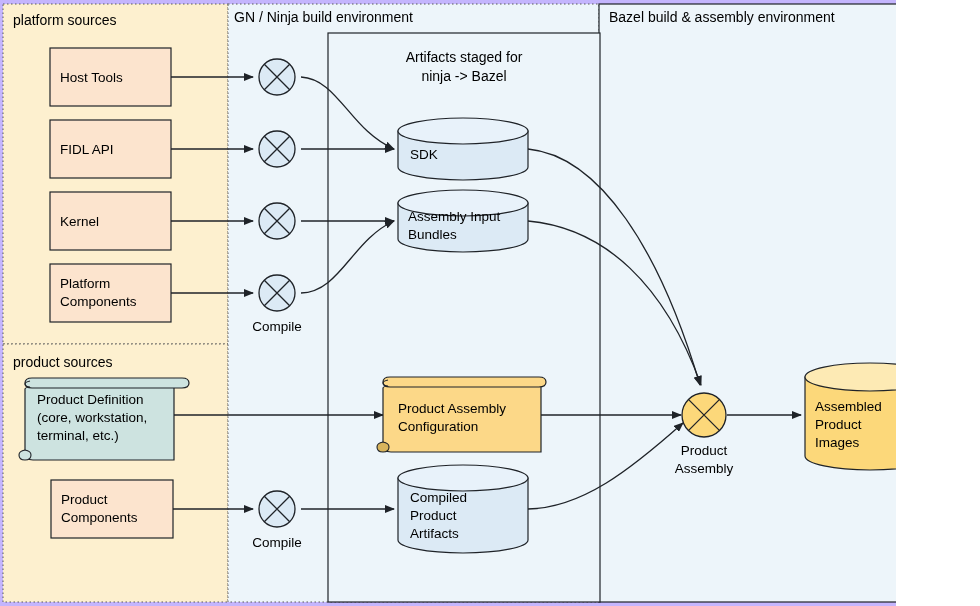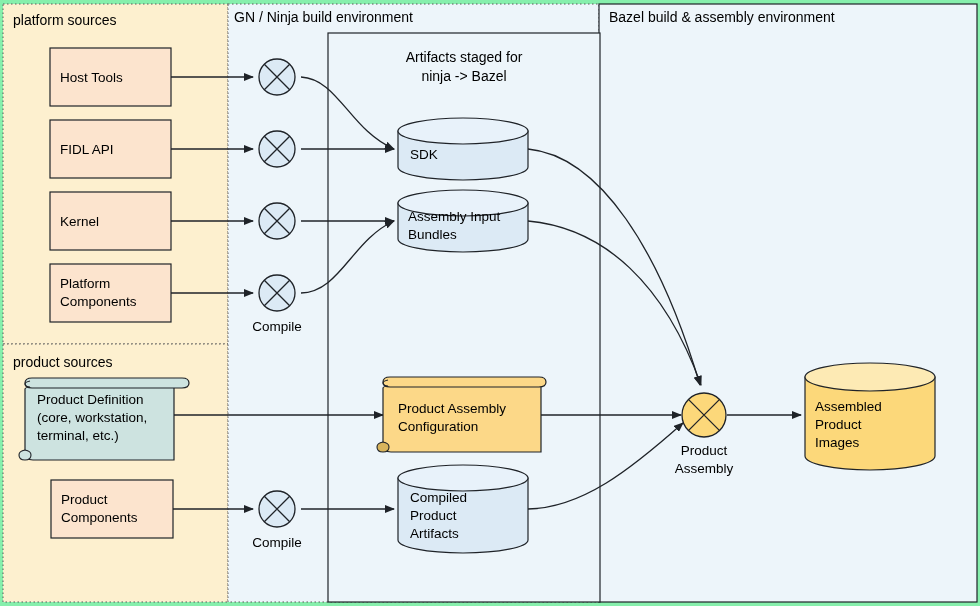--- a/index.html
+++ b/index.html
@@ -1,17 +1,17 @@
 <!DOCTYPE html>
 <html><head>
 <meta charset="utf-8">
 <style>
   html,body{margin:0;padding:0;background:#ffffff;}
   body{font-family:"Liberation Sans","DejaVu Sans",sans-serif;}
-  #canvas{position:relative;width:980px;height:606px;overflow:hidden;background:#86efac;}
+  #canvas{position:relative;width:896px;height:606px;overflow:hidden;background:#c4b5fd;}
   svg{display:block;}
   .lbl{font-family:"Liberation Sans","DejaVu Sans",sans-serif;font-size:13.5px;fill:#000000;}
   .lbl-title{font-family:"Liberation Sans","DejaVu Sans",sans-serif;font-size:14px;fill:#000000;}
 </style>
 </head>
 <body>
 
 <div id="canvas">
 <svg width="980" height="606" viewBox="0 0 980 606" xmlns="http://www.w3.org/2000/svg">
   <defs>

